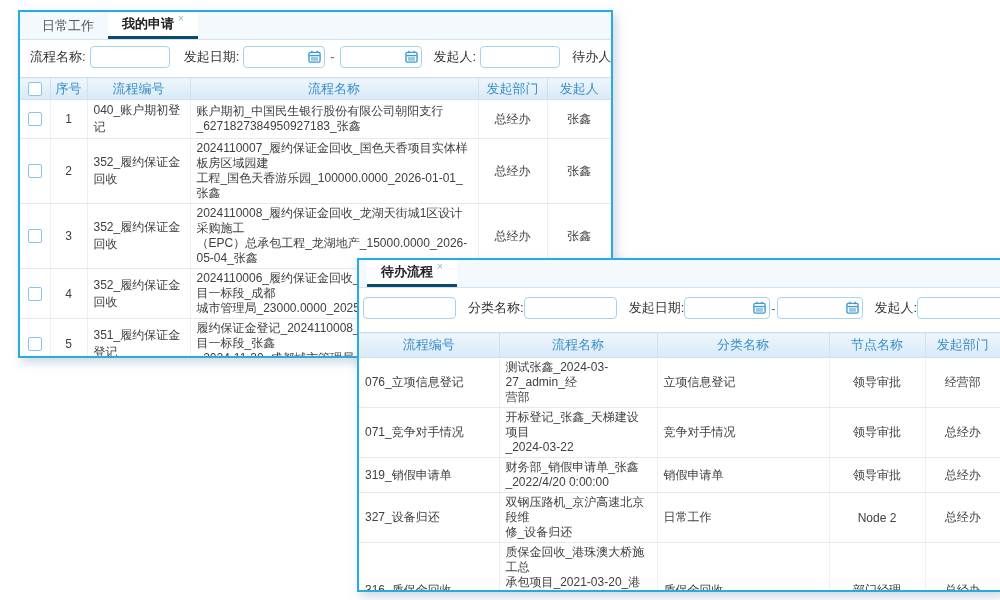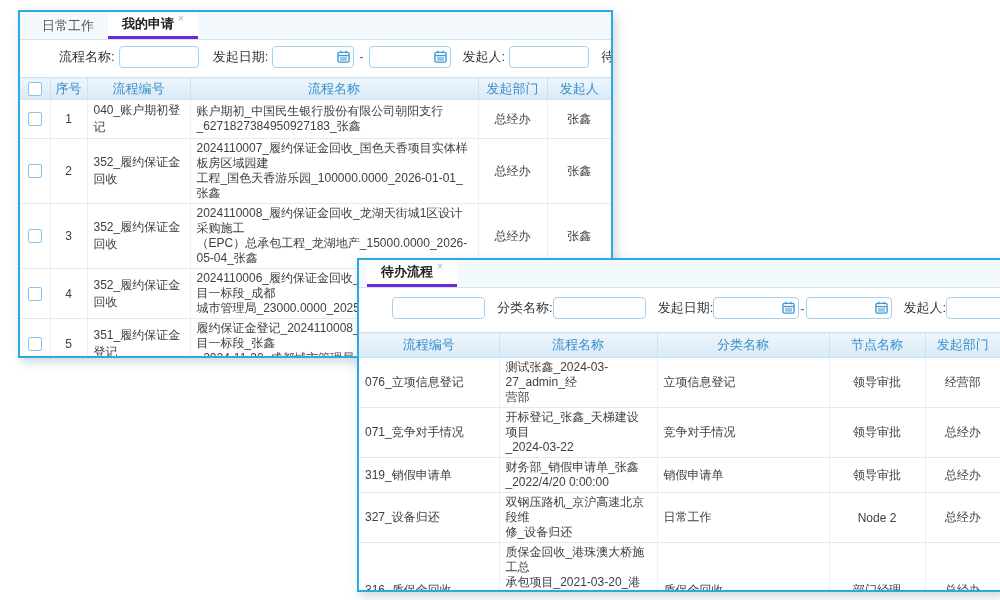--- a/index.html
+++ b/index.html
@@ -14,27 +14,27 @@
   }
   #panel1{left:18px;top:10px;width:591px;height:344px;z-index:1;}
   #panel2{left:357px;top:258px;width:641px;height:330px;z-index:2;}
 
   
   .tabbar{display:flex;align-items:stretch;height:27px;background:#f3f9fd;
     border-bottom:1px solid #cfe4f2;padding-left:8px;}
   .tab{display:flex;align-items:center;padding:0 14px;font-size:13px;color:#555;
     cursor:default;white-space:nowrap;position:relative;}
   .tab.active{background:#fff;color:#222;font-weight:bold;
-    border-bottom:3px solid #6d28d9;}
+    border-bottom:3px solid #0c4a6e;}
   .tab .close{font-size:10px;font-weight:normal;color:#93b4c9;margin-left:4px;
     position:relative;top:-5px;line-height:1;}
 
   
   .filters{display:flex;align-items:center;font-size:13px;color:#333;
-    white-space:nowrap;margin-left:29px;}
+    white-space:nowrap;}
   #panel1 .filters{height:33px;padding-left:10px;column-gap:4px;}
   #panel2 .filters{height:40px;padding-left:4px;}
   .filters *{flex-shrink:0;}
   .f-input{height:22px;border:1px solid #a6d2ee;border-radius:4px;background:#fff;
     padding:0 5px;font-size:12px;outline:none;box-sizing:border-box;}
   .w80{width:80px;} .w93{width:93px;}
   .date-wrap{position:relative;display:inline-block;}
   .date-wrap .f-input{padding-right:20px;}
   .w82d{width:82px;} .w86d{width:86px;}
   .cal{position:absolute;right:4px;top:4px;}

